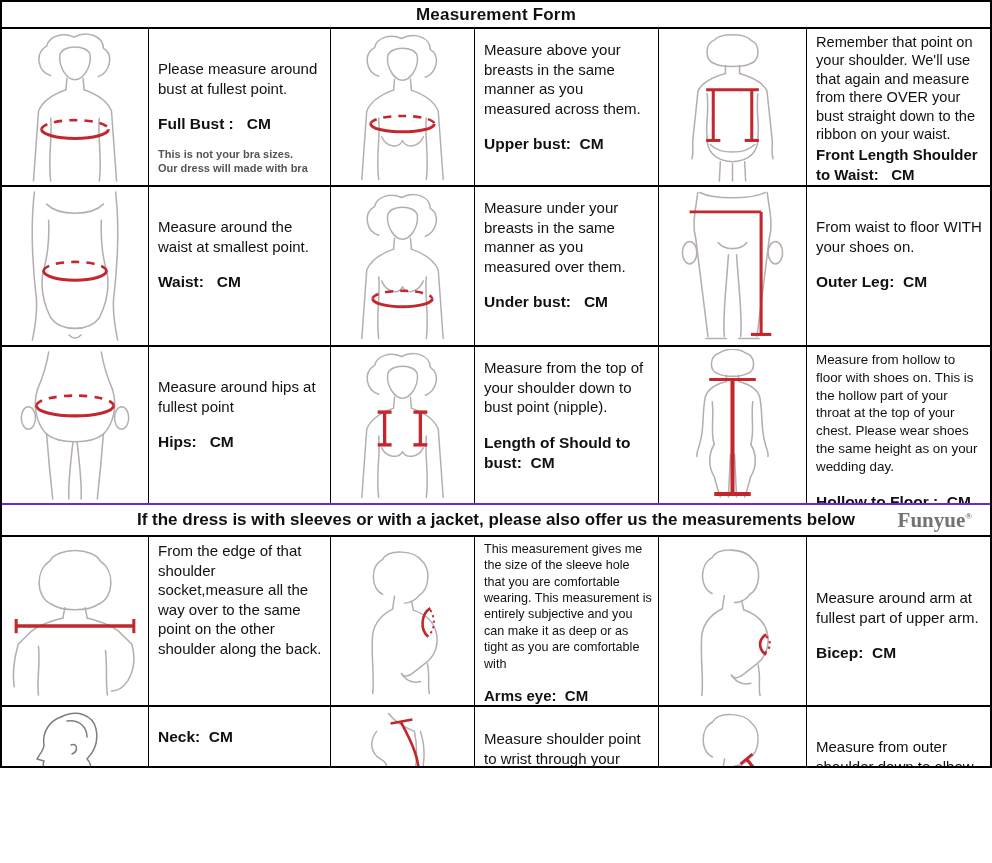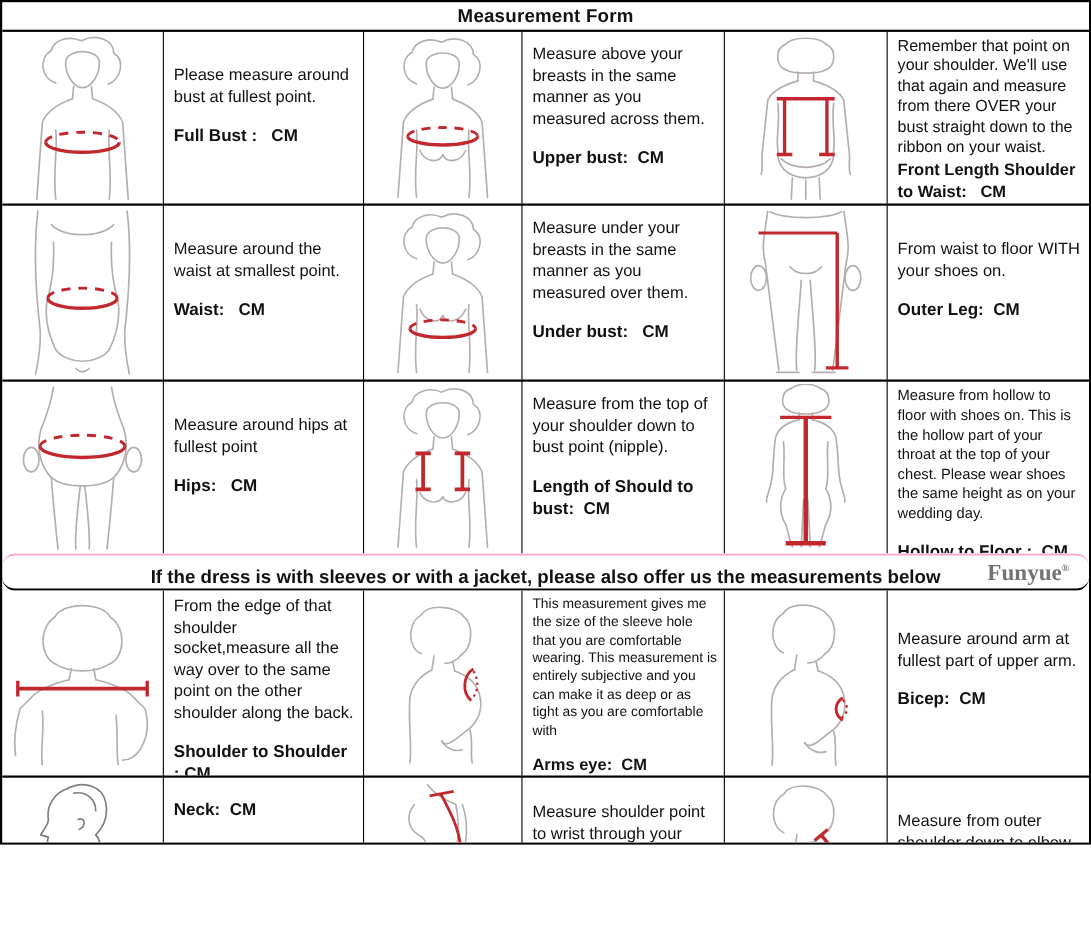--- a/index.html
+++ b/index.html
@@ -19,30 +19,30 @@
   .cell{box-sizing:border-box;overflow:hidden;}
   .cell.bl{border-left:1px solid #000;}
   .cell.bt{border-top:2px solid #000;}
   .fig-cell{display:flex;align-items:center;justify-content:center;padding:2px;}
   .fig-cell svg{display:block;width:100%;height:100%;}
   .text-cell{padding:8px 6px 4px 9px;font-size:15px;line-height:1.3;}
   .desc{white-space:pre-wrap;}
   .lbl{font-weight:bold;font-size:15.5px;margin-top:16px;white-space:pre-wrap;}
   .note{font-weight:bold;font-size:11px;line-height:1.3;color:#555;margin-top:13px;white-space:pre-wrap;}
   .pt-xs{padding-top:4px;} .pt-sm{padding-top:11px;} .pt-md{padding-top:22px;}
-  .pt-lg{padding-top:30px;} .pt-xl{padding-top:34px;}
+  .pt-lg{padding-top:30px;} .pt-xl{padding-top:51px;}
   .tight .lbl{margin-top:2px;font-size:15px;}
   .tight .desc{font-size:14.6px;line-height:1.26;}
   .small-desc .desc{font-size:12.6px;line-height:1.3;}
   .small-desc .lbl{margin-top:14px;font-size:15px;}
   .mid-desc .desc{font-size:13.4px;line-height:1.33;}
   .banner{
-    height:34px;box-sizing:border-box;border-top:2px solid #f9a8d4;border-bottom:2px solid #000;
-    display:flex;align-items:flex-end;justify-content:center;position:relative;
-    font-weight:bold;font-size:17px;border-radius:12px;
+    height:34px;box-sizing:border-box;border-top:2px solid #6d28d9;border-bottom:2px solid #000;
+    display:flex;align-items:center;justify-content:center;position:relative;
+    font-weight:bold;font-size:17px;
   }
   .brand{
     position:absolute;right:18px;top:3px;
     font-family:"Liberation Serif",serif;font-weight:bold;font-size:21px;color:#737373;
   }
   .brand sup{font-size:9px;vertical-align:super;}
   
   .sk{stroke:#b6aeae;fill:none;stroke-width:1.5;stroke-linecap:round;stroke-linejoin:round;}
   .sk2{stroke:#7e7e7e;fill:none;stroke-width:1.5;stroke-linecap:round;stroke-linejoin:round;}
   .red{stroke:#c1272d;fill:none;stroke-linecap:butt;}
@@ -70,20 +70,22 @@
         </g>
         <g class="red">
           <path d="M37,97 A33,9 0 0 0 103,97" stroke-width="3"></path>
           <path d="M37,97 A33,9 0 0 1 103,97" stroke-width="2.6" stroke-dasharray="8 7"></path>
         </g>
       </svg>
     </div>
     <div class="cell bl text-cell pt-lg">
       <div class="desc">Please measure around bust at fullest point.</div>
       <div class="lbl">Full Bust :   CM</div>
+      <div class="note">This is not your bra sizes.
+Our dress will made with bra</div>
     </div>
     <div class="cell bl fig-cell">
       <svg viewBox="0 0 140 150" preserveAspectRatio="xMidYMid meet">
         <g class="sk">
           <path d="M46,44 C33,40 30,22 42,15 C44,5 58,1 69,6 C82,-1 98,5 98,17 C109,24 104,41 93,45"></path>
           <path d="M55,24 C57,13 83,13 85,24 C86,36 78,48 70,48 C62,48 54,36 55,24"></path>
           <path d="M62,47 L61,58"></path>
             <path d="M78,47 L79,58"></path>
           <path d="M61,58 C47,63 38,69 34,79 L29,148"></path>
           <path d="M79,58 C93,63 102,69 106,79 L111,148"></path>
@@ -309,21 +311,20 @@
         </g>
         <g class="red">
           <path d="M12,80 H128" stroke-width="3.4"></path>
           <path d="M12,73 V87" stroke-width="3"></path>
           <path d="M128,73 V87" stroke-width="3"></path>
         </g>
       </svg>
     </div>
     <div class="cell bl text-cell pt-xs">
       <div class="desc">From the edge of that shoulder socket,measure all the way over to the same point on the other shoulder along the back.</div>
-      <div class="lbl">Shoulder to Shoulder : CM</div>
     </div>
     <div class="cell bl fig-cell">
       <svg viewBox="0 0 140 150" preserveAspectRatio="xMidYMid meet">
         <g class="sk">
           <path d="M50,48 C38,43 37,20 50,13 C56,2 82,4 89,14 C99,22 97,43 87,49"></path>
           <path d="M87,49 C83,55 76,57 72,57"></path>
           <path d="M62,50 L60,63"></path>
             <path d="M79,55 L81,64"></path>
           <path d="M60,63 C48,69 42,77 40,88 C38,110 42,130 40,148"></path>
           <path d="M81,64 C95,69 102,77 104,87 C107,99 102,110 95,116 L81,127 C76,131 71,132 69,128"></path>

